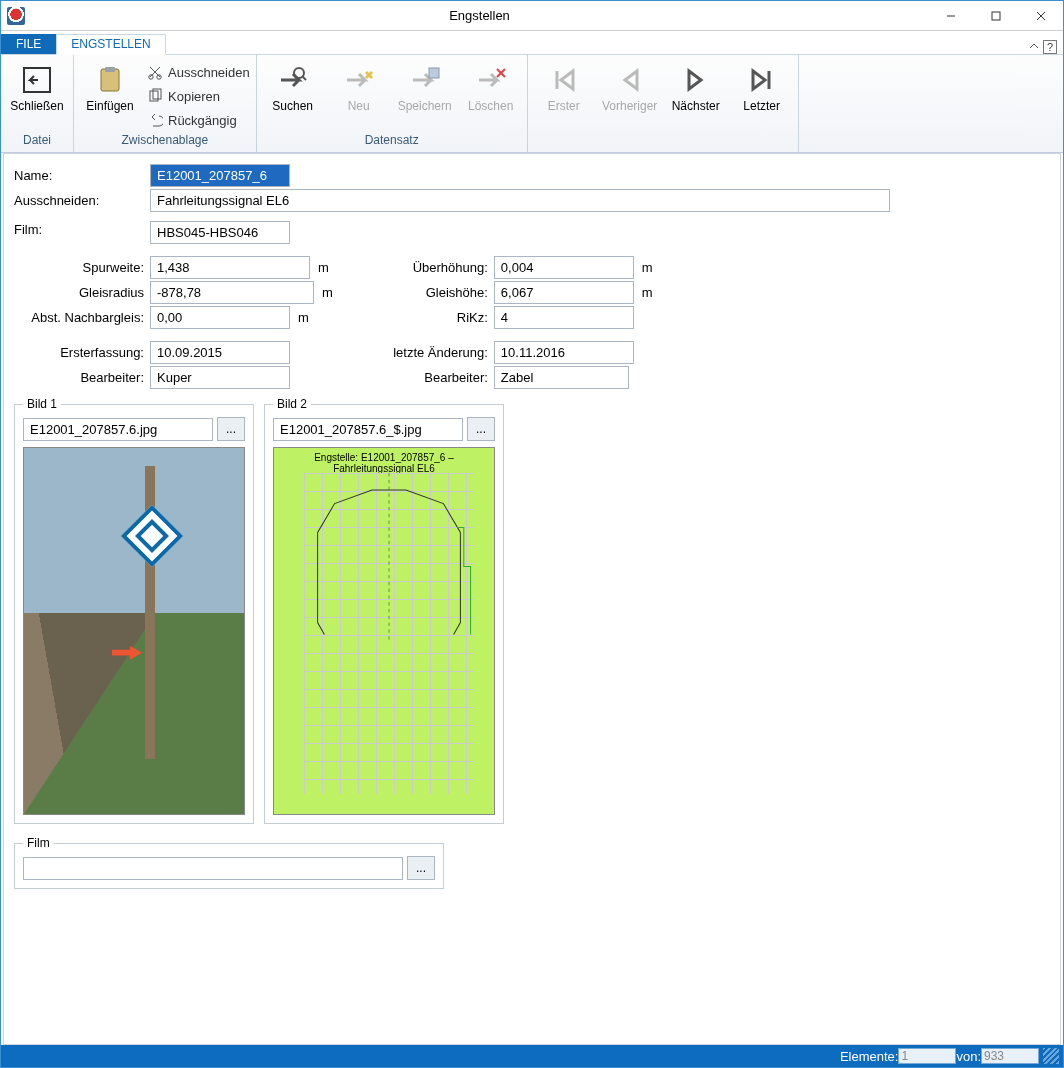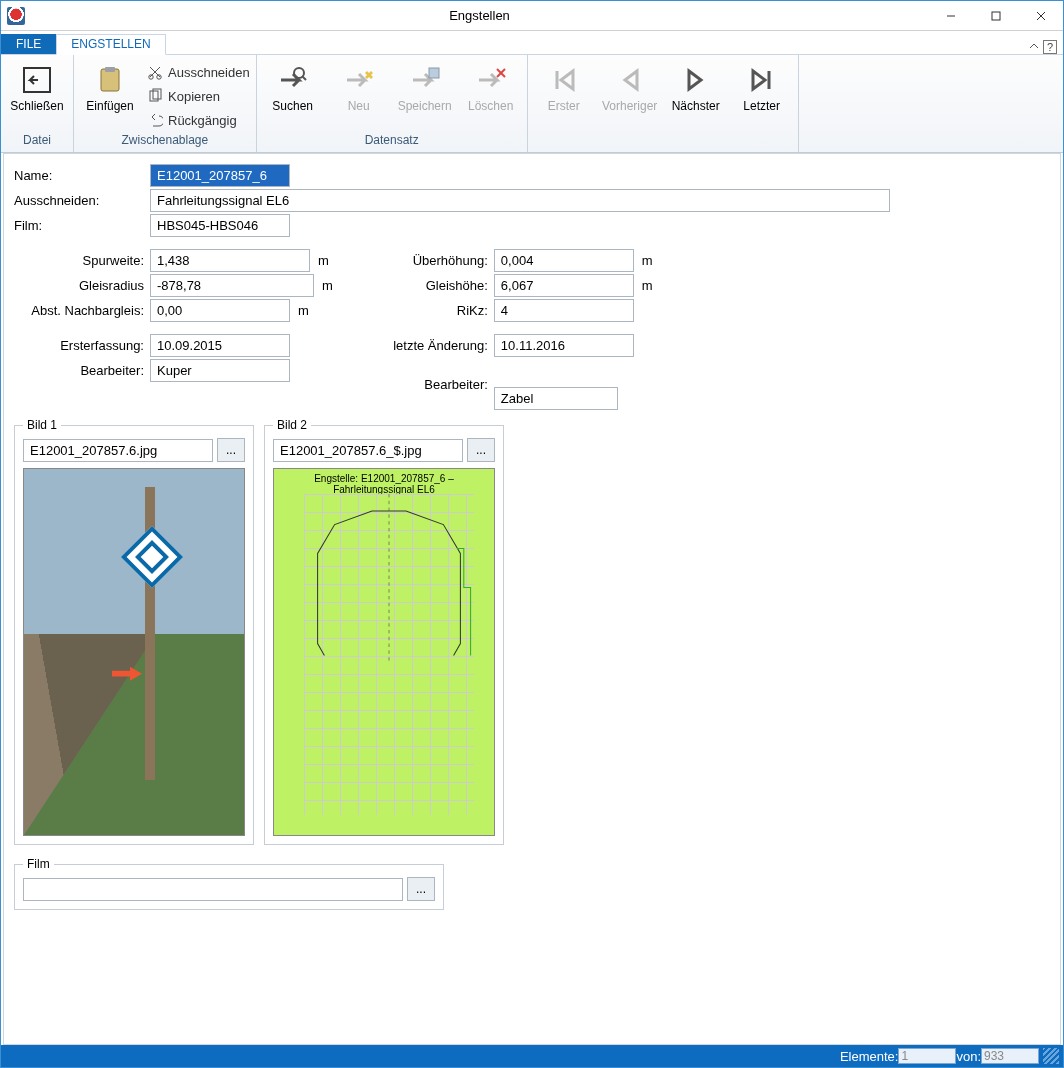--- a/index.html
+++ b/index.html
@@ -246,21 +246,21 @@
     <div class="row">
       <div class="lbl" style="width:130px;">Name:</div>
       <input class="fld sel" style="width: 140px;" value="E12001_207857_6">
     </div>
     <div class="row">
       <div class="lbl" style="width:130px;">Ausschneiden:</div>
       <input class="fld" style="width: 740px;" value="Fahrleitungssignal EL6">
     </div>
     <div class="row">
       <div class="lbl" style="width:130px;">Film:</div>
-      <input class="fld" style="width: 140px;" value="HBS045-HBS046">
+      <input class="fld" style="width: 140px; margin-top: 7px;" value="HBS045-HBS046">
     </div>
 
     <div style="height:8px;"></div>
 
     <div class="cols2" style="max-width:640px;">
       <div>
         <div class="row">
             <div class="lblR" style="width:130px;">Spurweite:</div>
           <input class="fld" style="width: 160px;" value="1,438">
             <span class="unit">m</span>
@@ -300,21 +300,21 @@
             <div class="lblR" style="width:145px;">RiKz:</div>
           <input class="fld" style="width: 140px;" value="4">
           </div>
         <div style="height:8px;"></div>
         <div class="row">
             <div class="lblR" style="width:145px;">letzte Änderung:</div>
           <input class="fld" style="width: 140px;" value="10.11.2016">
           </div>
         <div class="row">
             <div class="lblR" style="width:145px;">Bearbeiter:</div>
-          <input class="fld" style="width: 124px; margin-top: 28px;" value="Zabel">
+          <input class="fld" style="width: 135px;" value="Zabel">
           </div>
       </div>
     </div>
 
     <div class="cols2">
       <fieldset class="grp">
         <legend>Bild 1</legend>
         <div class="imgrow">
           <input class="fld" value="E12001_207857.6.jpg" style="">
           <button class="dots">...</button>

